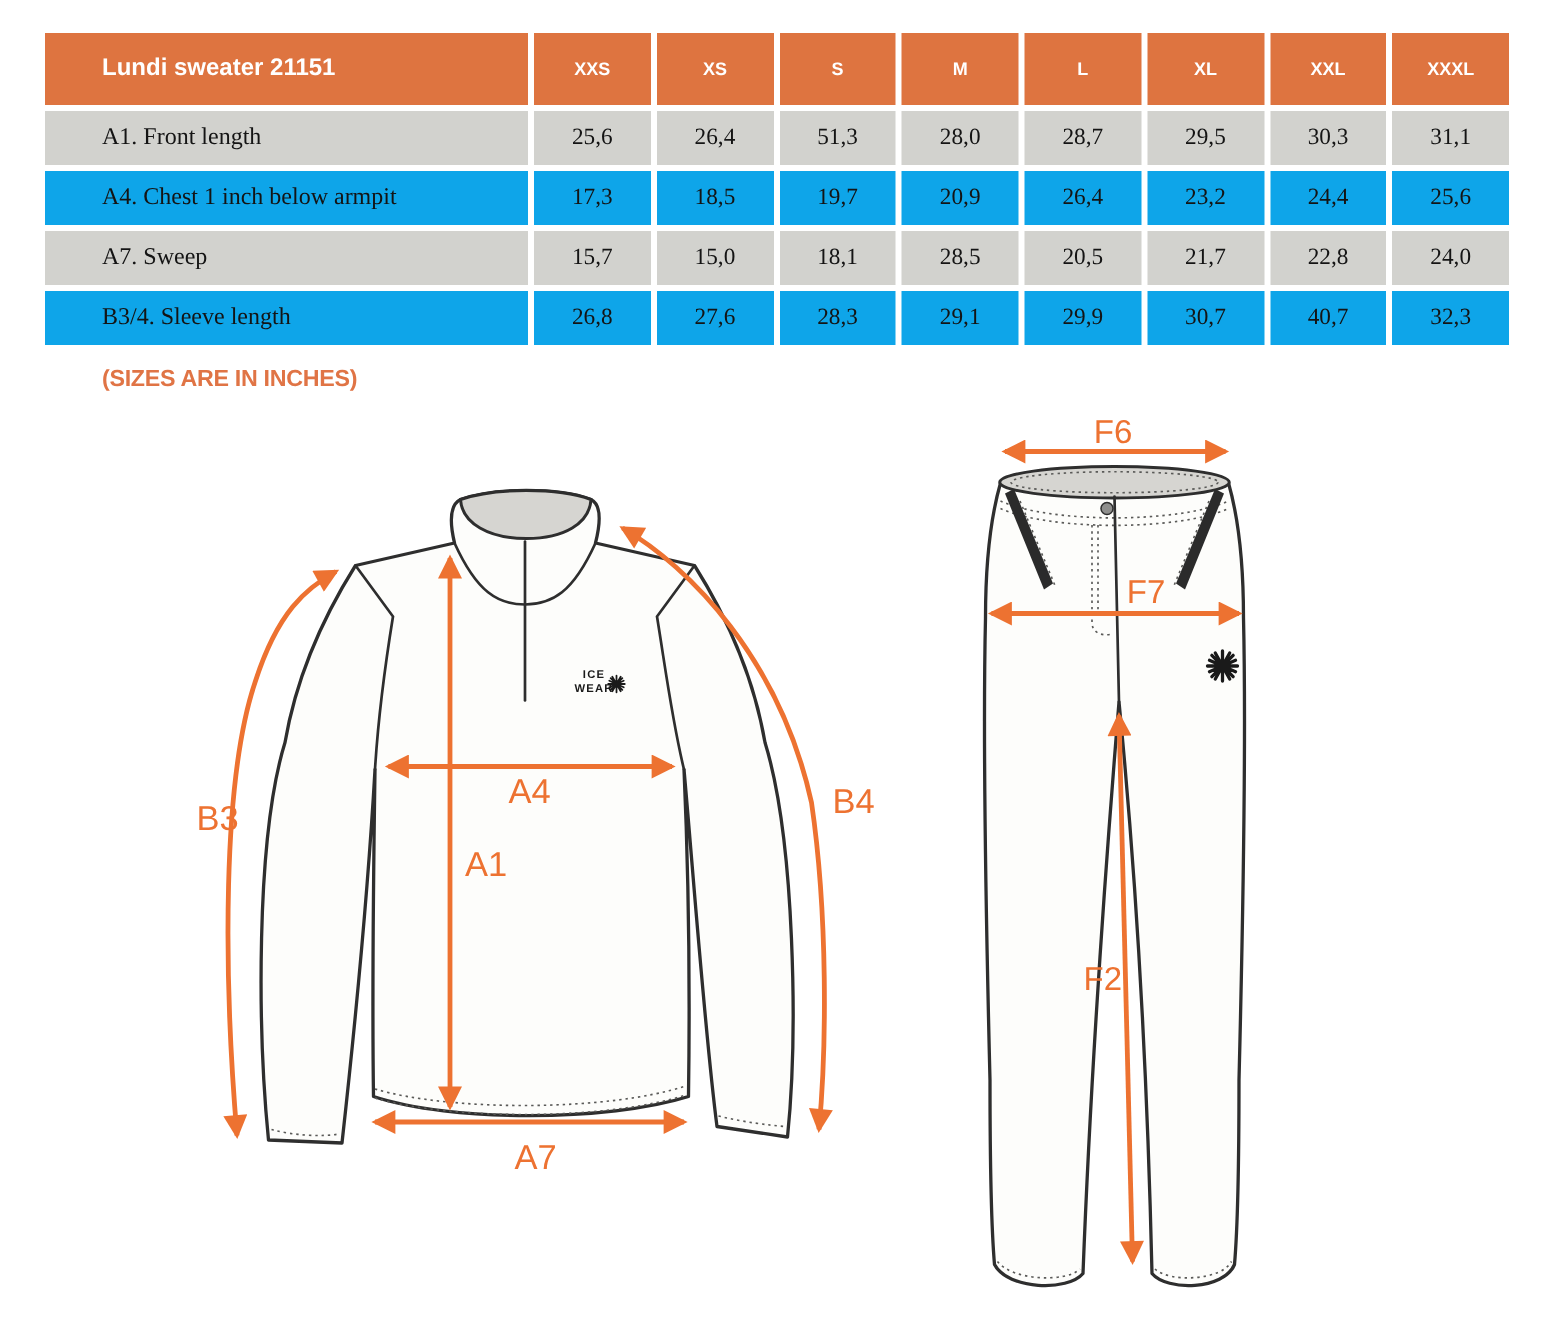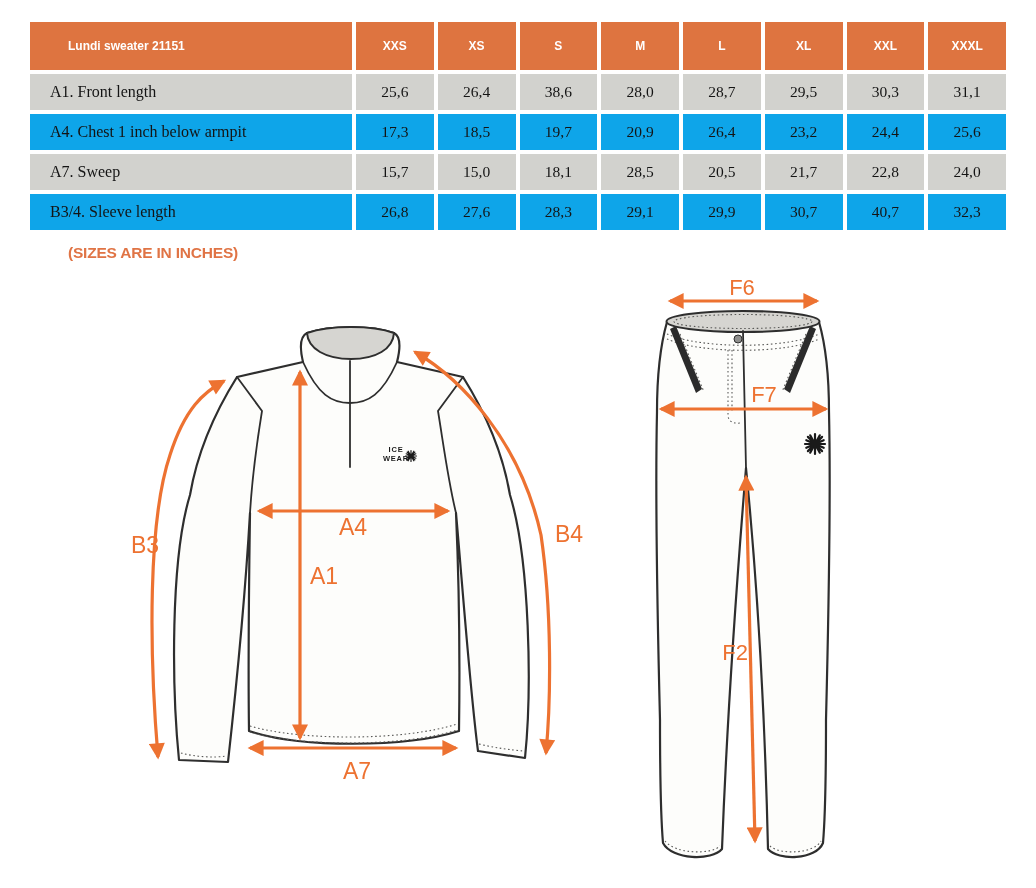--- a/index.html
+++ b/index.html
@@ -5,22 +5,22 @@
   html,body{margin:0;padding:0;background:#ffffff;}
   .page{position:relative;width:1036px;height:888px;background:#ffffff;overflow:hidden;
         font-family:"Liberation Sans",sans-serif;}
   
   .size-table{position:absolute;left:30px;top:22px;width:976px;
     display:grid;grid-template-columns:322px repeat(8,1fr);
     grid-template-rows:48px 36px 36px 36px 36px;gap:4px;}
   .cell{display:flex;align-items:center;justify-content:center;}
   .cell.head{background:#DE7440;color:#ffffff;font-weight:bold;font-size:12px;
     font-family:"Liberation Sans",sans-serif;}
-  .cell.head.product{justify-content:flex-start;padding-left:38px;font-size:12px;}
-  .cell.label{justify-content:flex-start;padding-left:20px;
+  .cell.head.product{justify-content:flex-start;padding-left:38px;font-size:16px;}
+  .cell.label{justify-content:flex-start;padding-left:38px;
     font-family:"Liberation Serif",serif;font-size:16px;color:#141414;}
   .cell.value{font-family:"Liberation Serif",serif;font-size:15.5px;color:#141414;}
   .rowA{background:#D2D2CE;}
   .rowB{background:#0ea5e9;text-align:right;}
   
   .sizes-note{position:absolute;left:68px;top:244px;color:#E07445;
     font-size:15.5px;font-weight:bold;letter-spacing:-0.2px;
     font-family:"Liberation Sans",sans-serif;}
   
   svg.diagram{position:absolute;left:0;top:270px;}
@@ -48,21 +48,21 @@
     <div class="cell head">S</div>
     <div class="cell head">M</div>
     <div class="cell head">L</div>
     <div class="cell head">XL</div>
     <div class="cell head">XXL</div>
     <div class="cell head">XXXL</div>
 
     <div class="cell label rowA">A1. Front length</div>
     <div class="cell value rowA">25,6</div>
     <div class="cell value rowA">26,4</div>
-    <div class="cell value rowA">38,6</div>
+    <div class="cell value rowA">51,3</div>
     <div class="cell value rowA">28,0</div>
     <div class="cell value rowA">28,7</div>
     <div class="cell value rowA">29,5</div>
     <div class="cell value rowA">30,3</div>
     <div class="cell value rowA">31,1</div>
 
     <div class="cell label rowB">A4. Chest 1 inch below armpit</div>
     <div class="cell value rowB">17,3</div>
     <div class="cell value rowB">18,5</div>
     <div class="cell value rowB">19,7</div>

